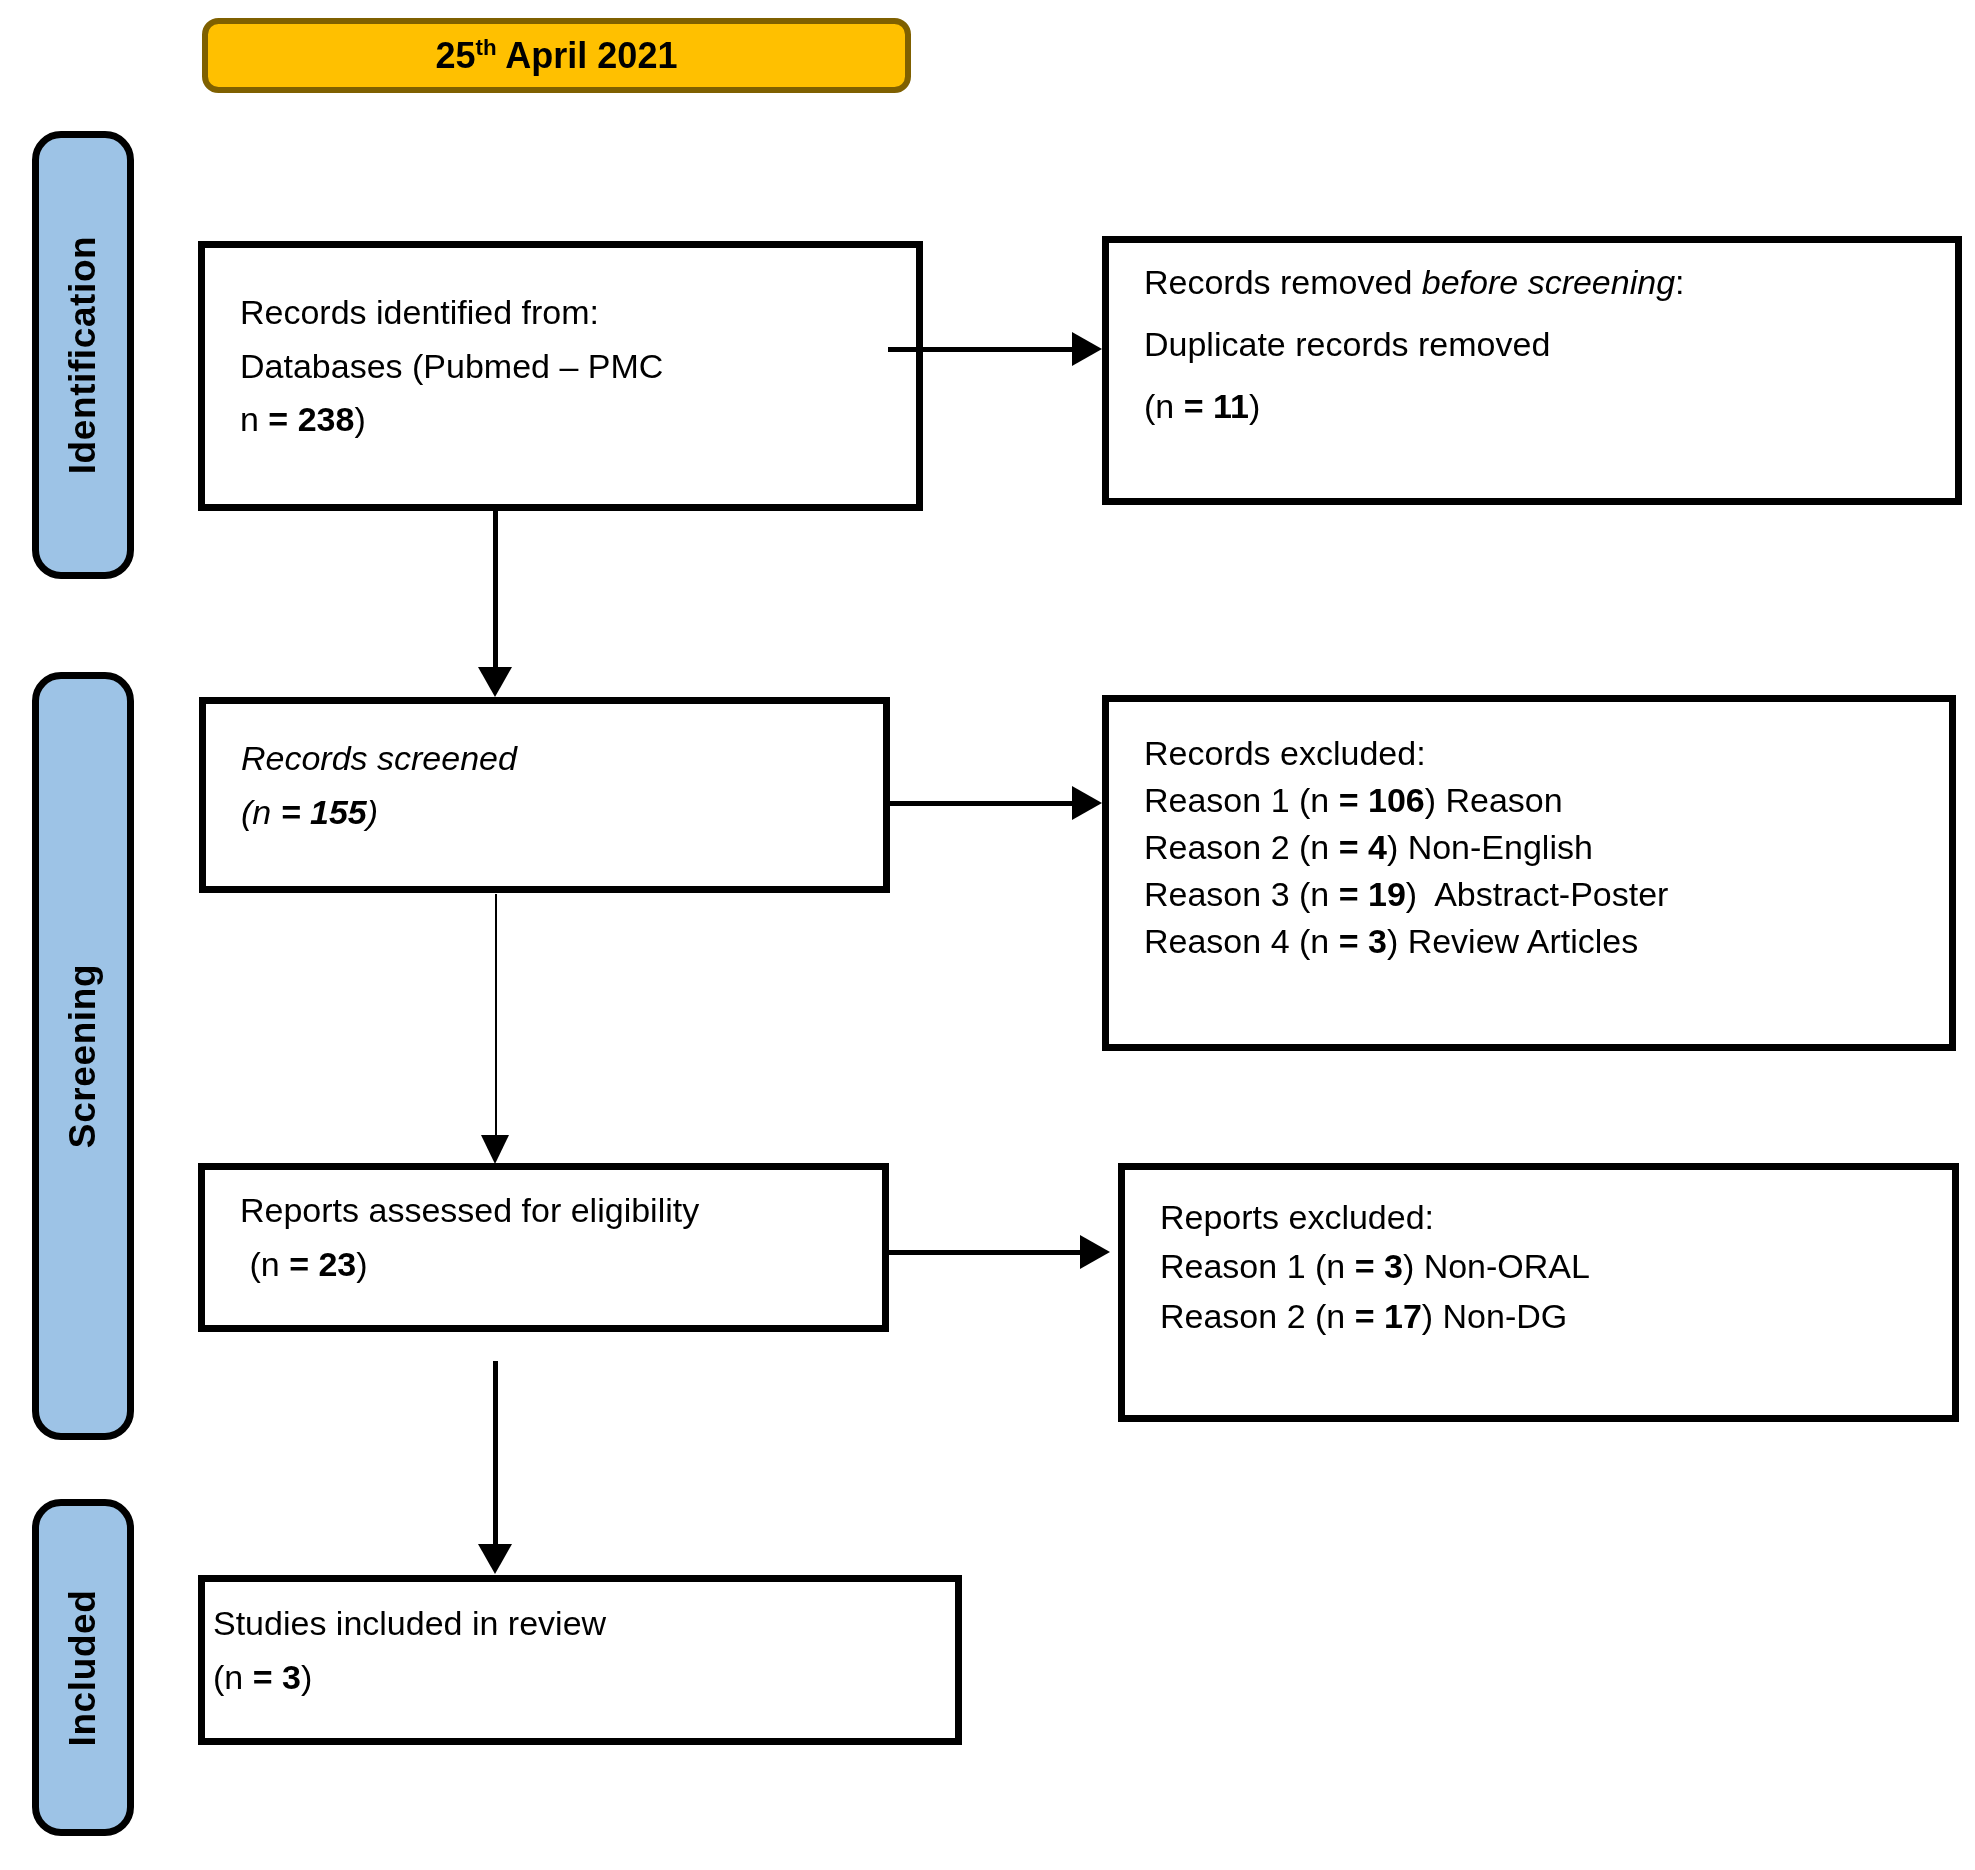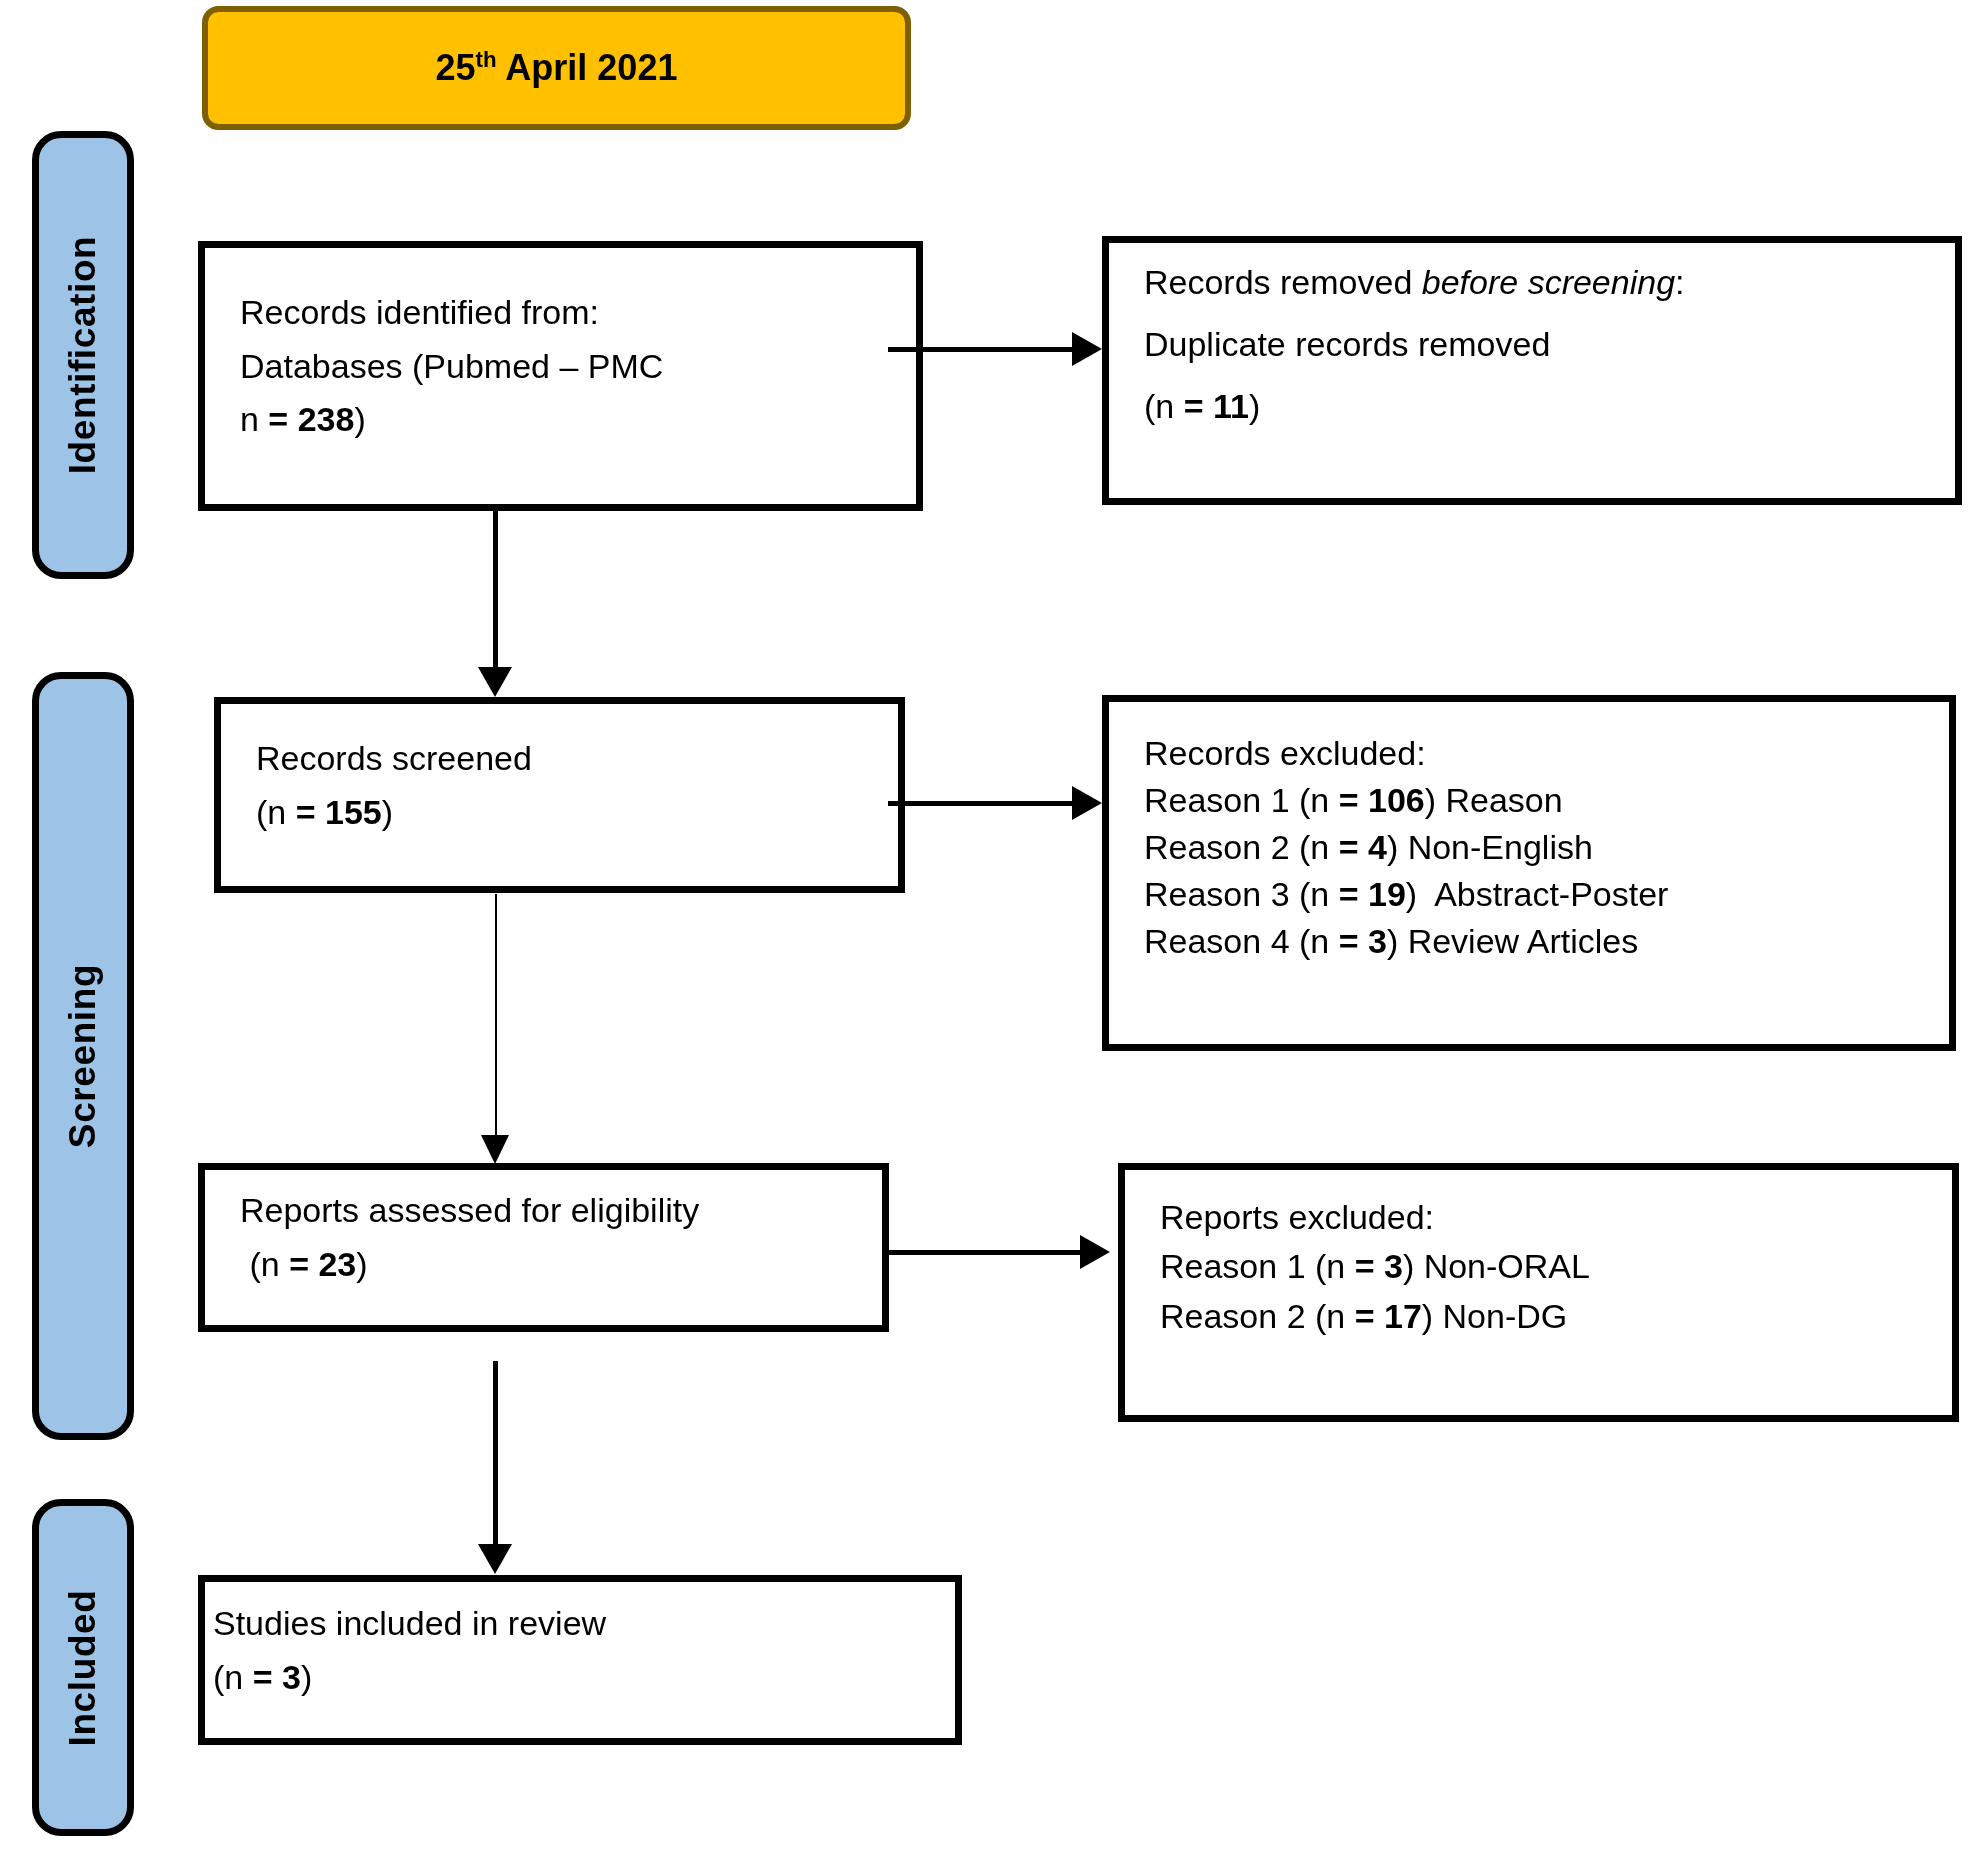--- a/index.html
+++ b/index.html
@@ -13,21 +13,21 @@
   #canvas{
     position:relative;
     width:1975px;height:1871px;
     background:var(--bg);
     font-family:"Liberation Sans","DejaVu Sans",sans-serif;
     color:var(--ink);
     overflow:hidden;
   }
   
   .banner{
-    position:absolute;left:202px;top:6px;width:709px;height:124px;
+    position:absolute;left:202px;top:18px;width:709px;height:75px;
     background:var(--banner-fill);
     border:6.4px solid var(--banner-border);
     border-radius:16.5px;
     box-sizing:border-box;
     display:flex;align-items:center;justify-content:center;
     font-size:36px;font-weight:bold;
   }
   
   .stage{
     position:absolute;left:32px;width:102px;
@@ -54,21 +54,21 @@
     box-sizing:border-box;
     display:flex;flex-direction:column;justify-content:center;
     font-size:34px;line-height:1.58;
     padding:0 19px 19px 35px;
   }
   .flowbox.right{padding-bottom:51px;}
   .flowbox.tight{line-height:1.38;}
   .flowbox.mid{line-height:1.45;margin-left:8px;}
   #box-identified{left:198px;top:241px;width:725px;height:270px;}
   #box-removed{left:1102px;top:236px;width:860px;height:269px;gap:8px;}
-  #box-screened{left:214px;top:697px;width:691px;height:196px;}
+  #box-screened{left:199px;top:697px;width:691px;height:196px;font-style:italic;}
   #box-records-excluded{left:1102px;top:695px;width:854px;height:356px;}
   #box-assessed{left:198px;top:1163px;width:691px;height:169px;}
   #box-reports-excluded{left:1110px;top:1163px;width:841px;height:259px;}
   #box-included{left:198px;top:1575px;width:764px;height:170px;padding-left:8px;}
   .tline{white-space:pre;}
   .tline .b,.tline sup.b{font-weight:bold;}
   .tline .i{font-style:italic;}
   .tline sup{font-size:0.62em;vertical-align:super;line-height:0;}
   
   .aline{position:absolute;background:var(--ink);}

